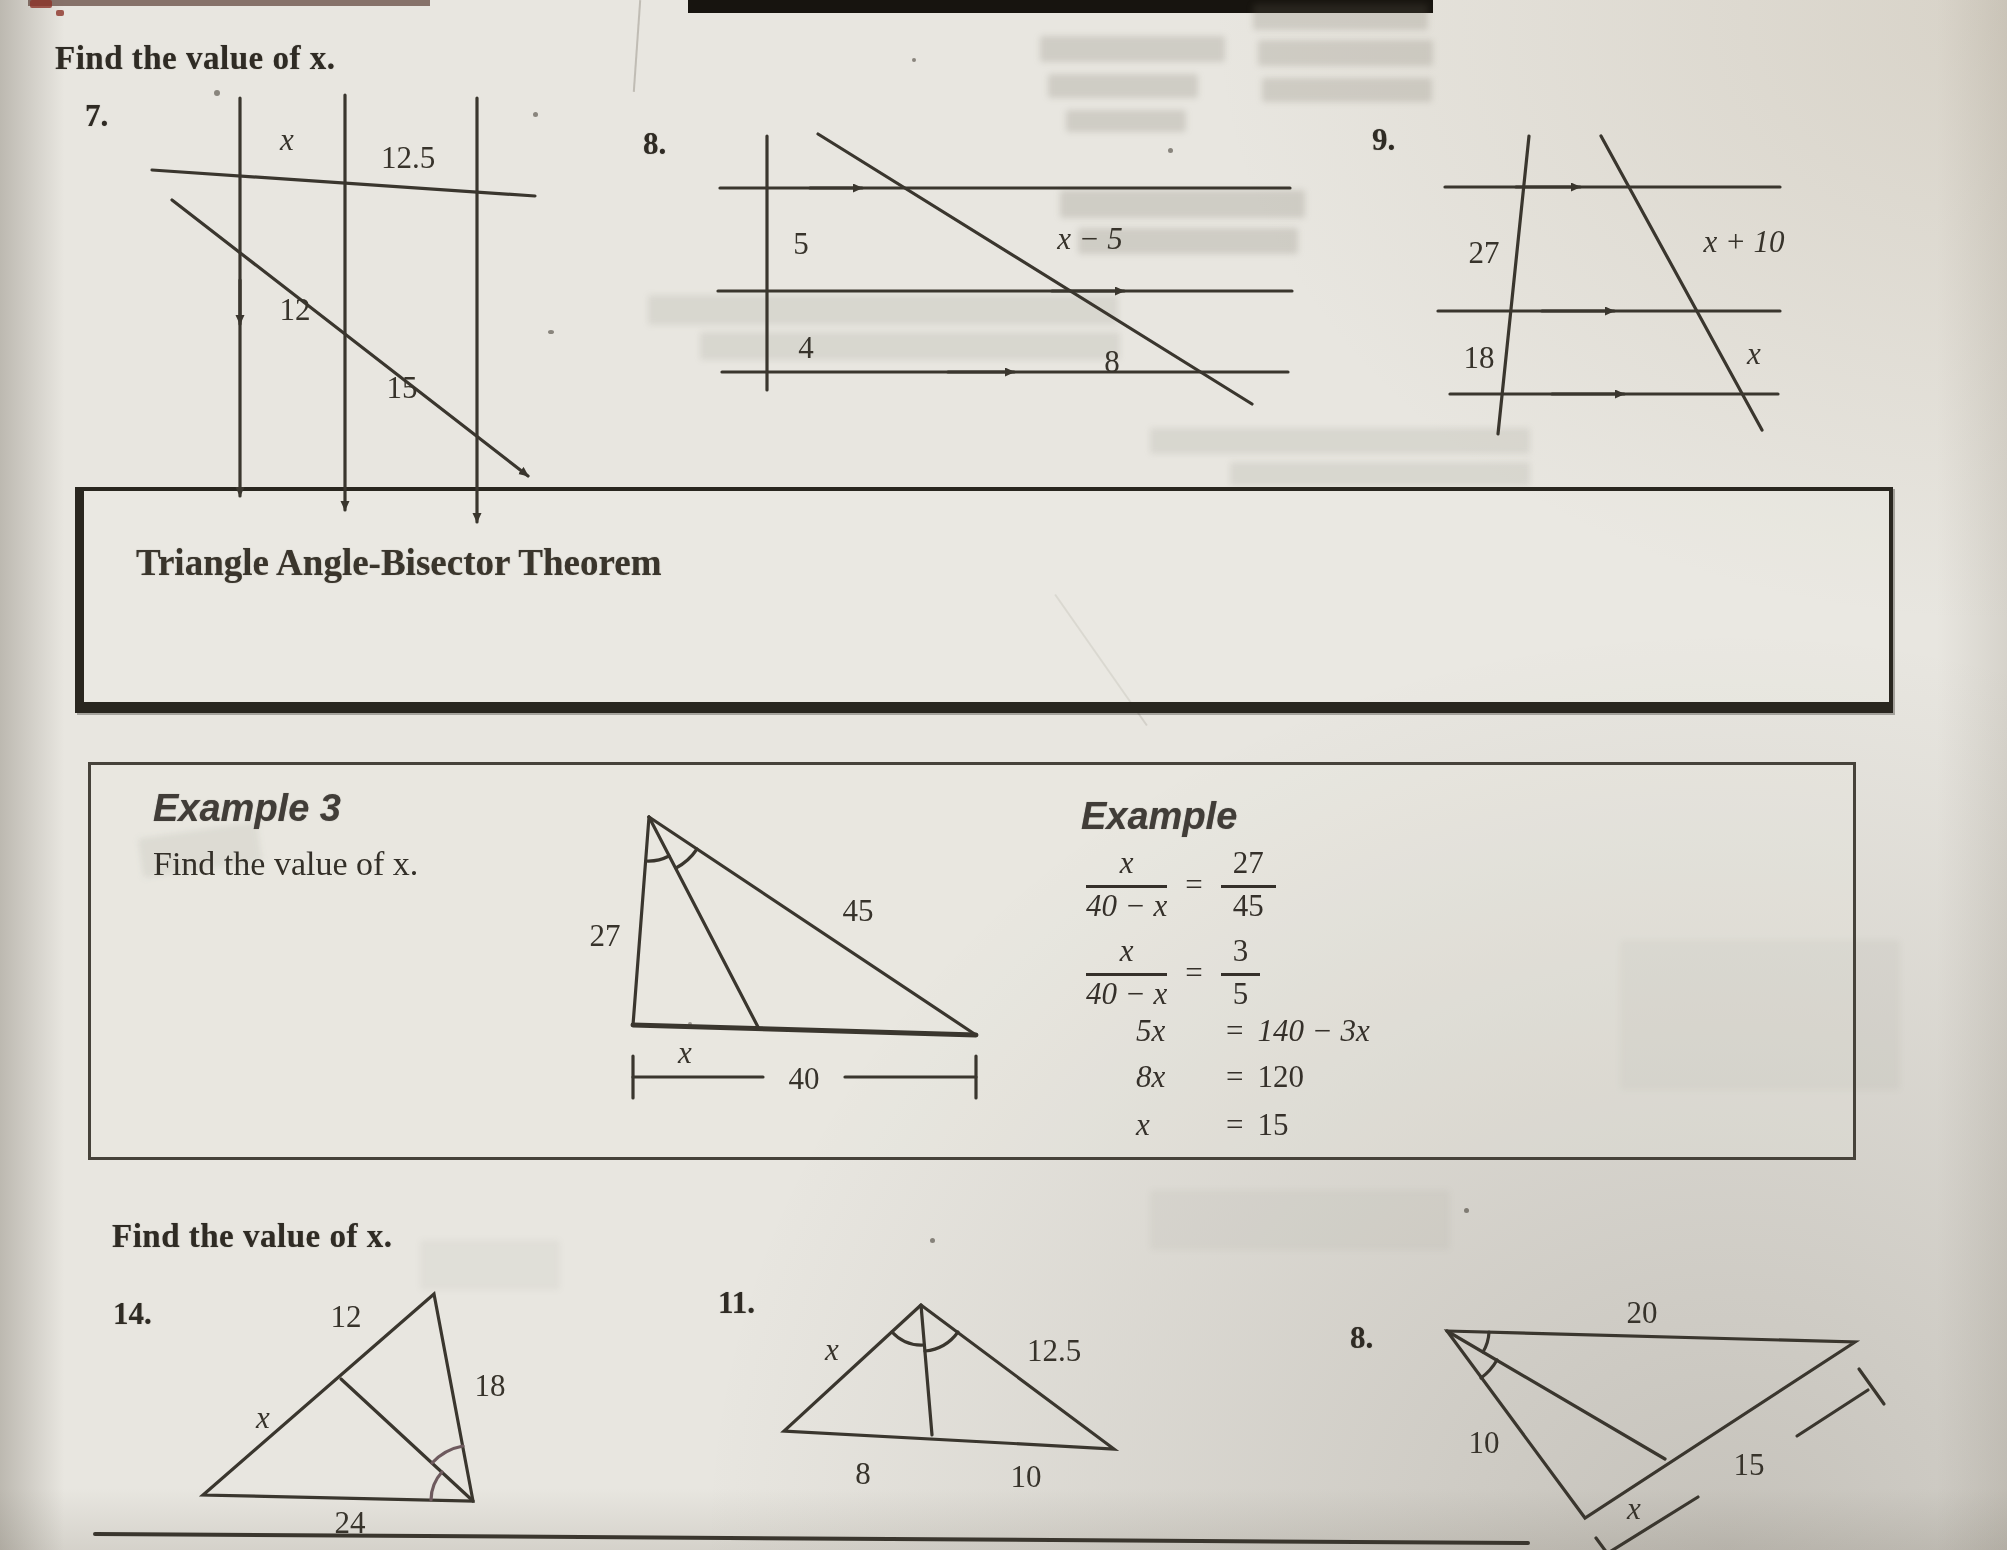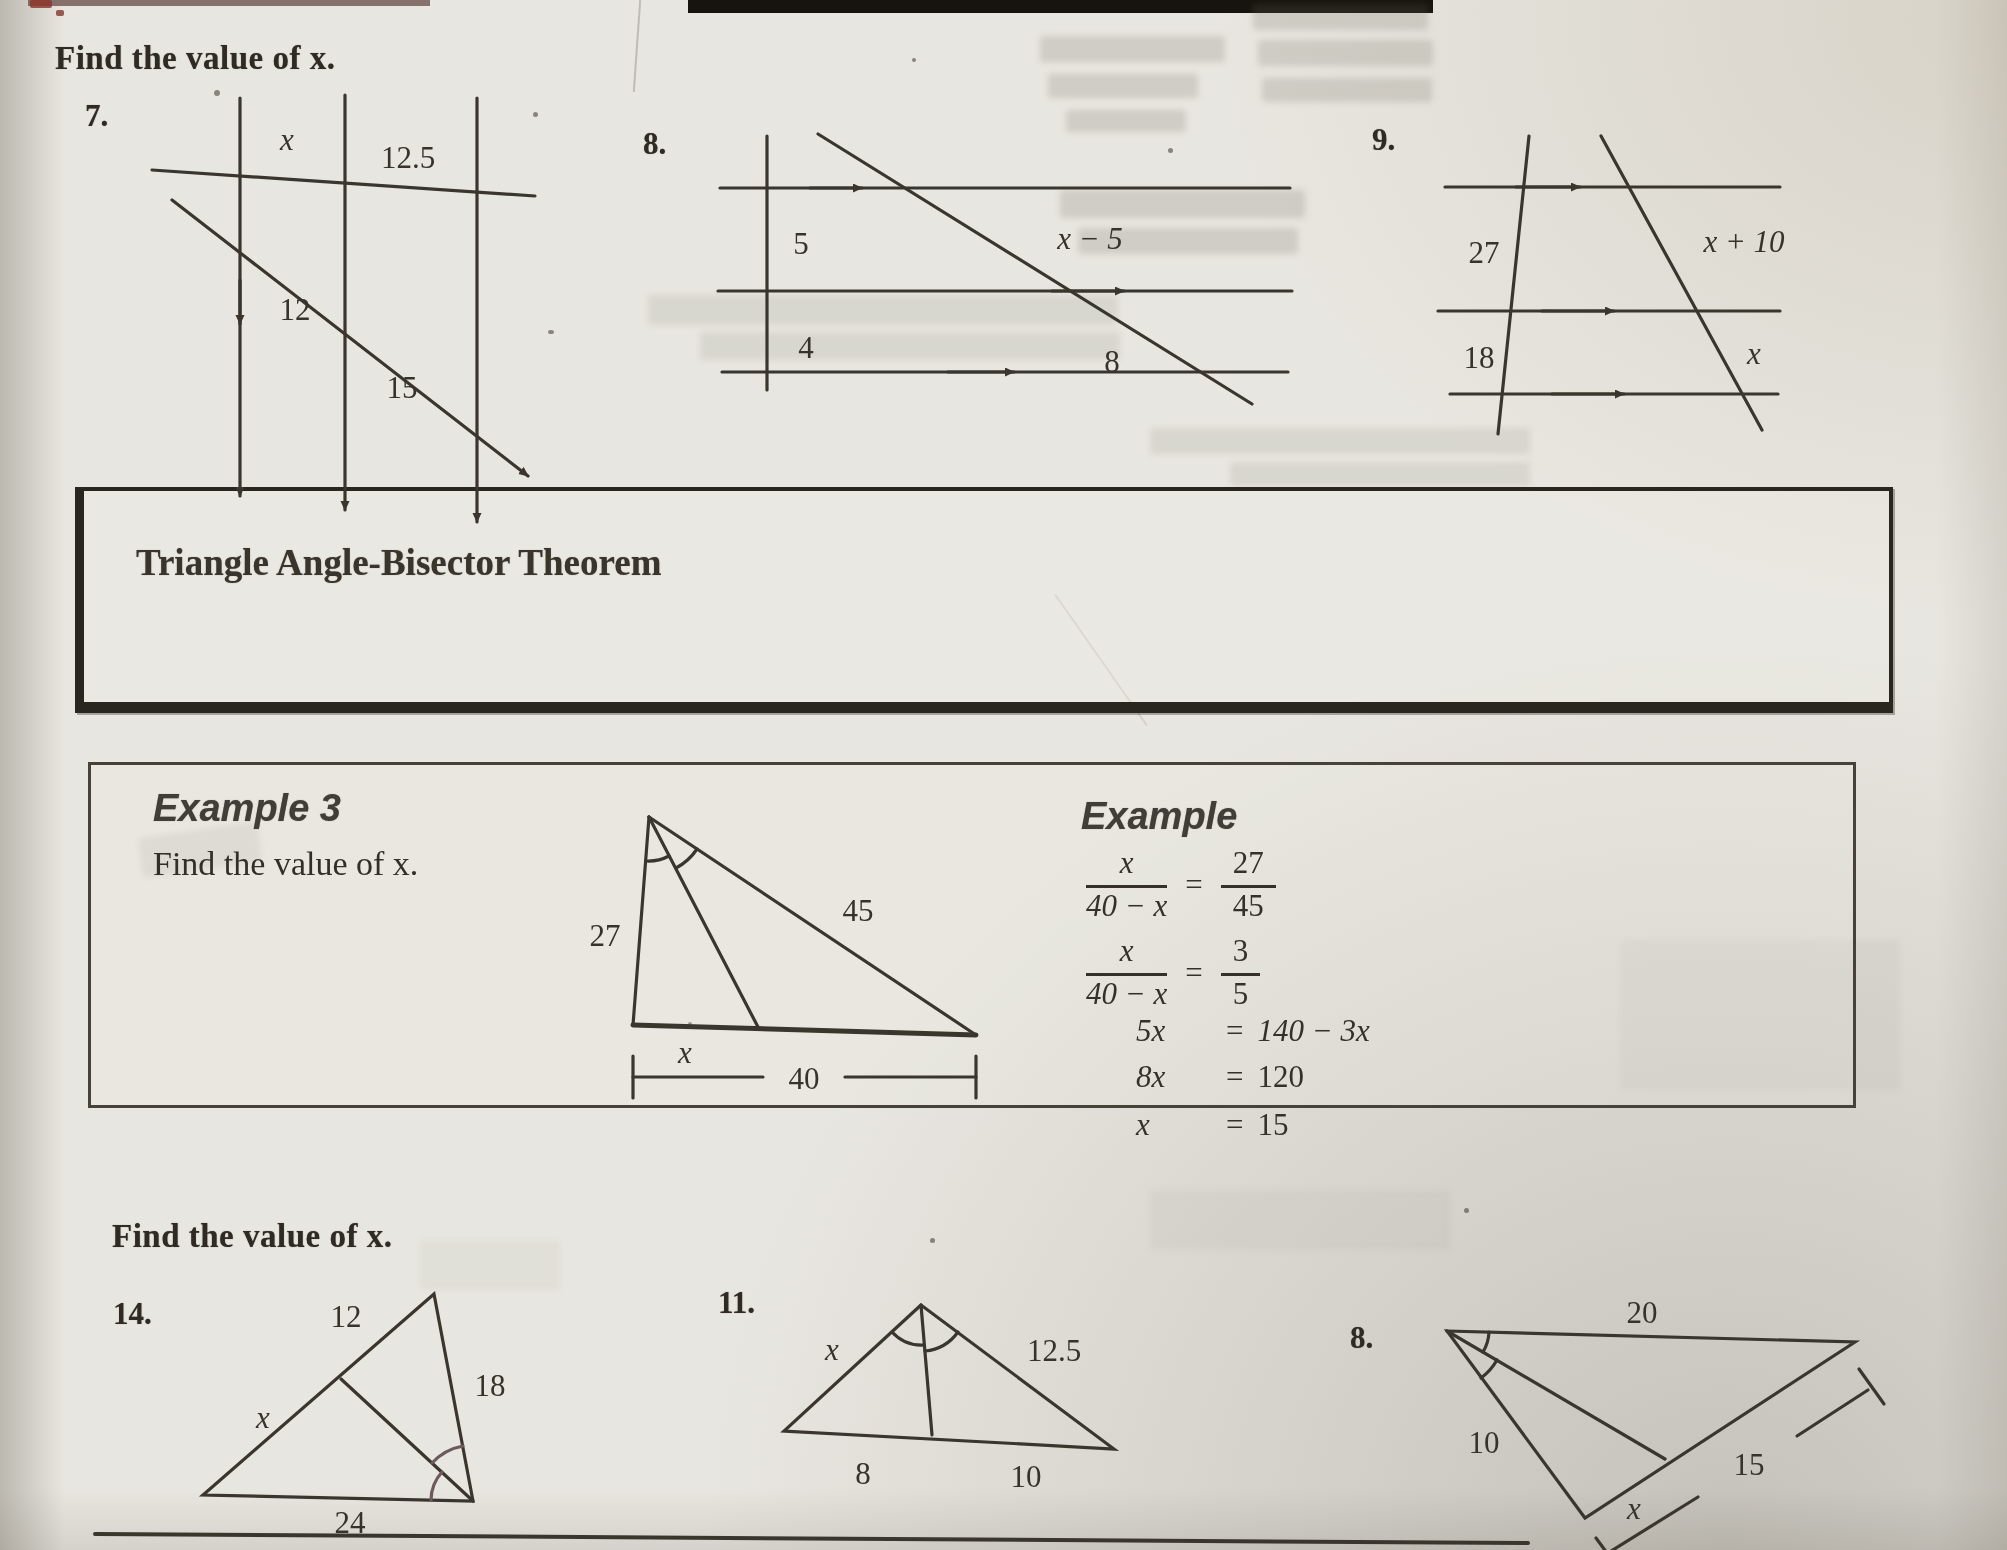--- a/index.html
+++ b/index.html
@@ -46,21 +46,21 @@
     font-weight:700;font-size:37px;color:#3a352c;
     text-shadow:0 0 1px rgba(58,53,44,.5);white-space:nowrap;margin-top:28px;
   }
   .theorem-body{
     position:absolute;left:760px;top:18px;width:1010px;
     font-weight:700;font-size:34px;line-height:45px;color:#332f27;
     text-shadow:0 0 1px rgba(51,47,39,.45);
   }
   
   .example-box{
-    left:88px;top:762px;width:1768px;height:346px;
+    left:88px;top:762px;width:1768px;height:398px;
     border:3px solid #46423a;box-sizing:border-box;
     background:rgba(238,236,229,0.18);
   }
   .ex-title{
     position:absolute;left:62px;top:22px;
     font-family:"Liberation Sans","DejaVu Sans",sans-serif;
     font-weight:700;font-style:italic;font-size:38px;color:#413d38;
     text-shadow:0 0 1px rgba(65,61,56,.5);
   }
   .ex-prompt{position:absolute;left:62px;top:80px;font-size:34px;color:#332f28;}

